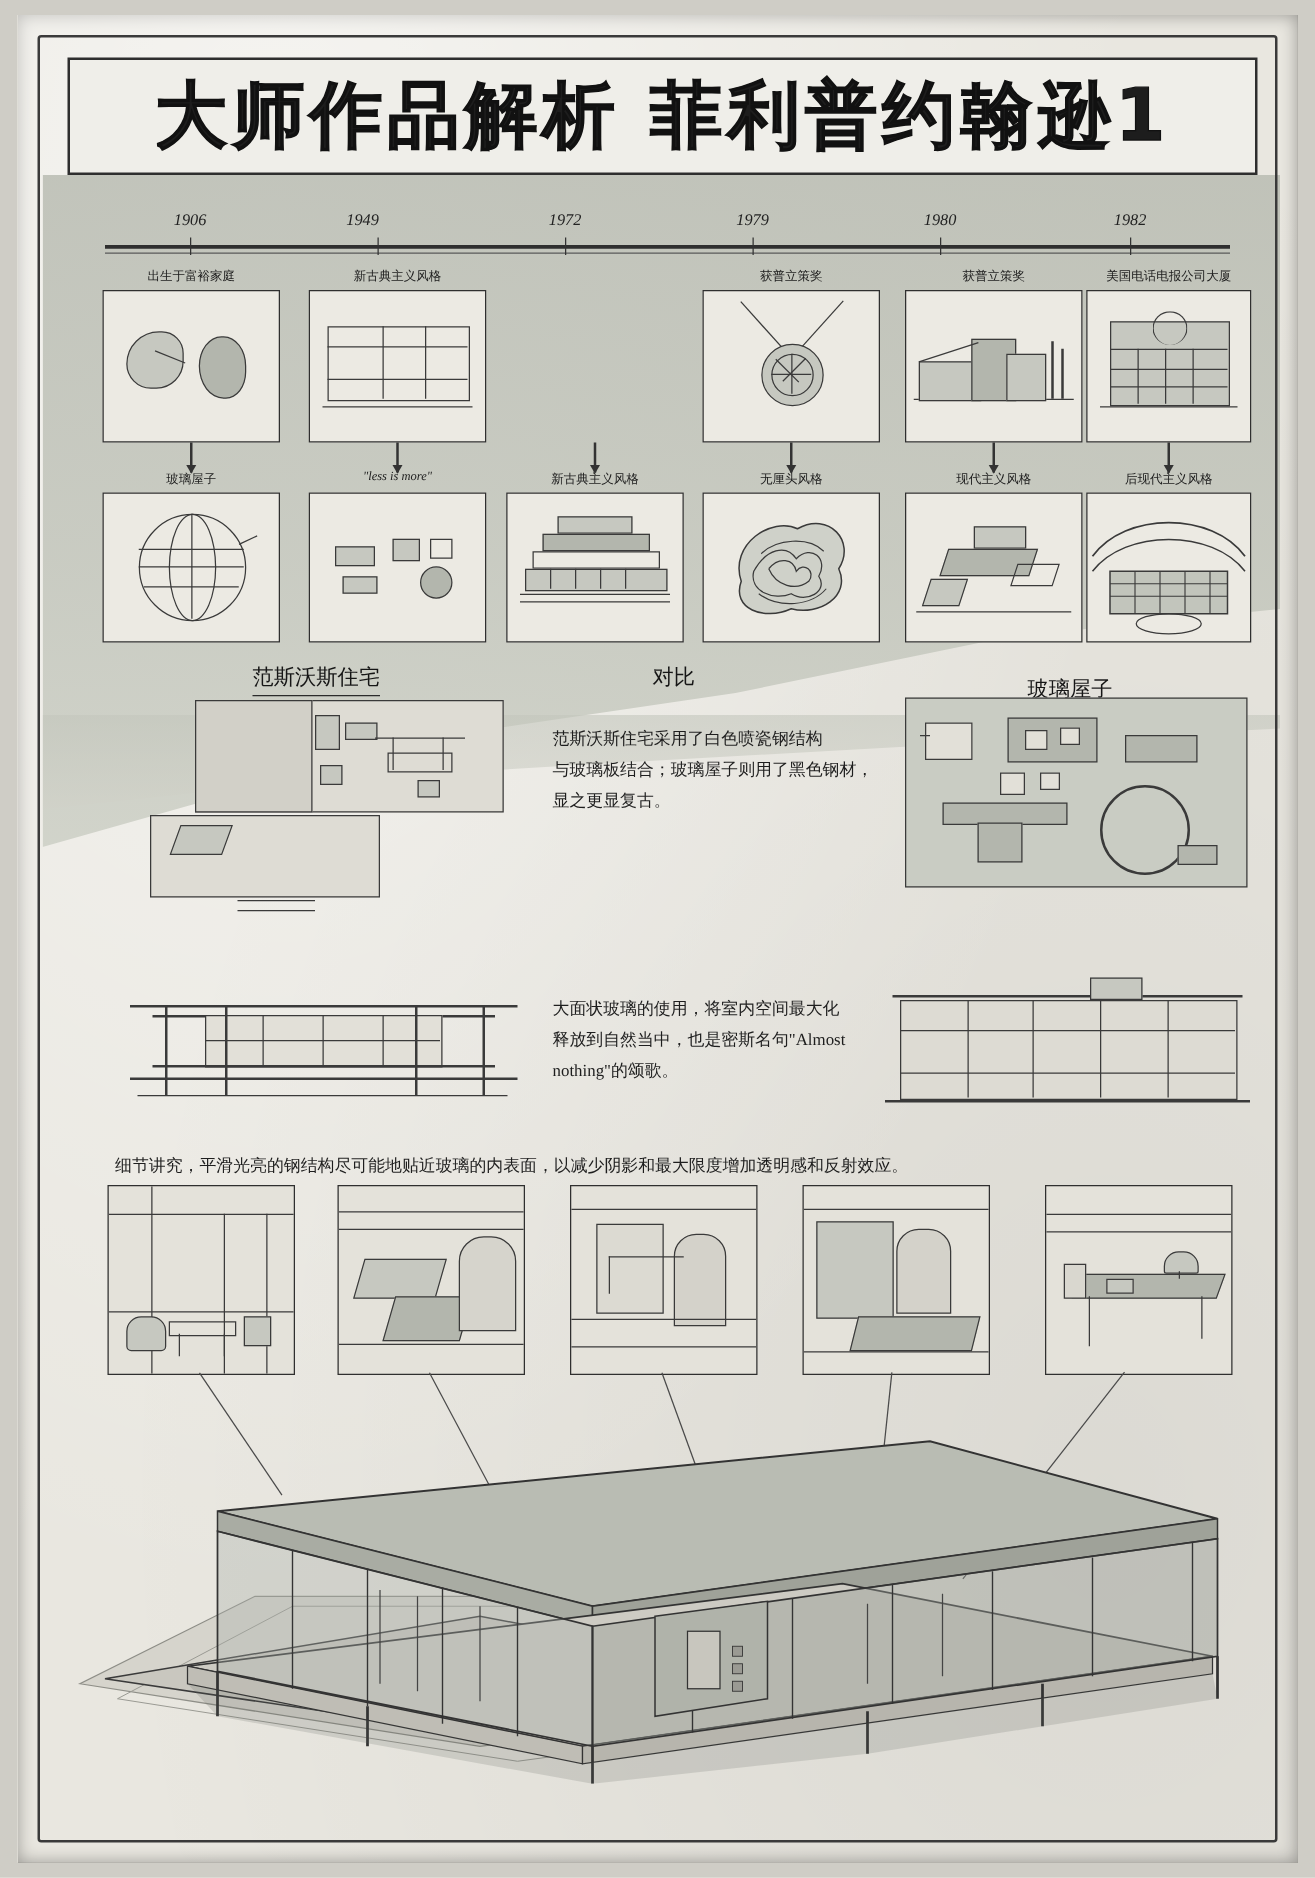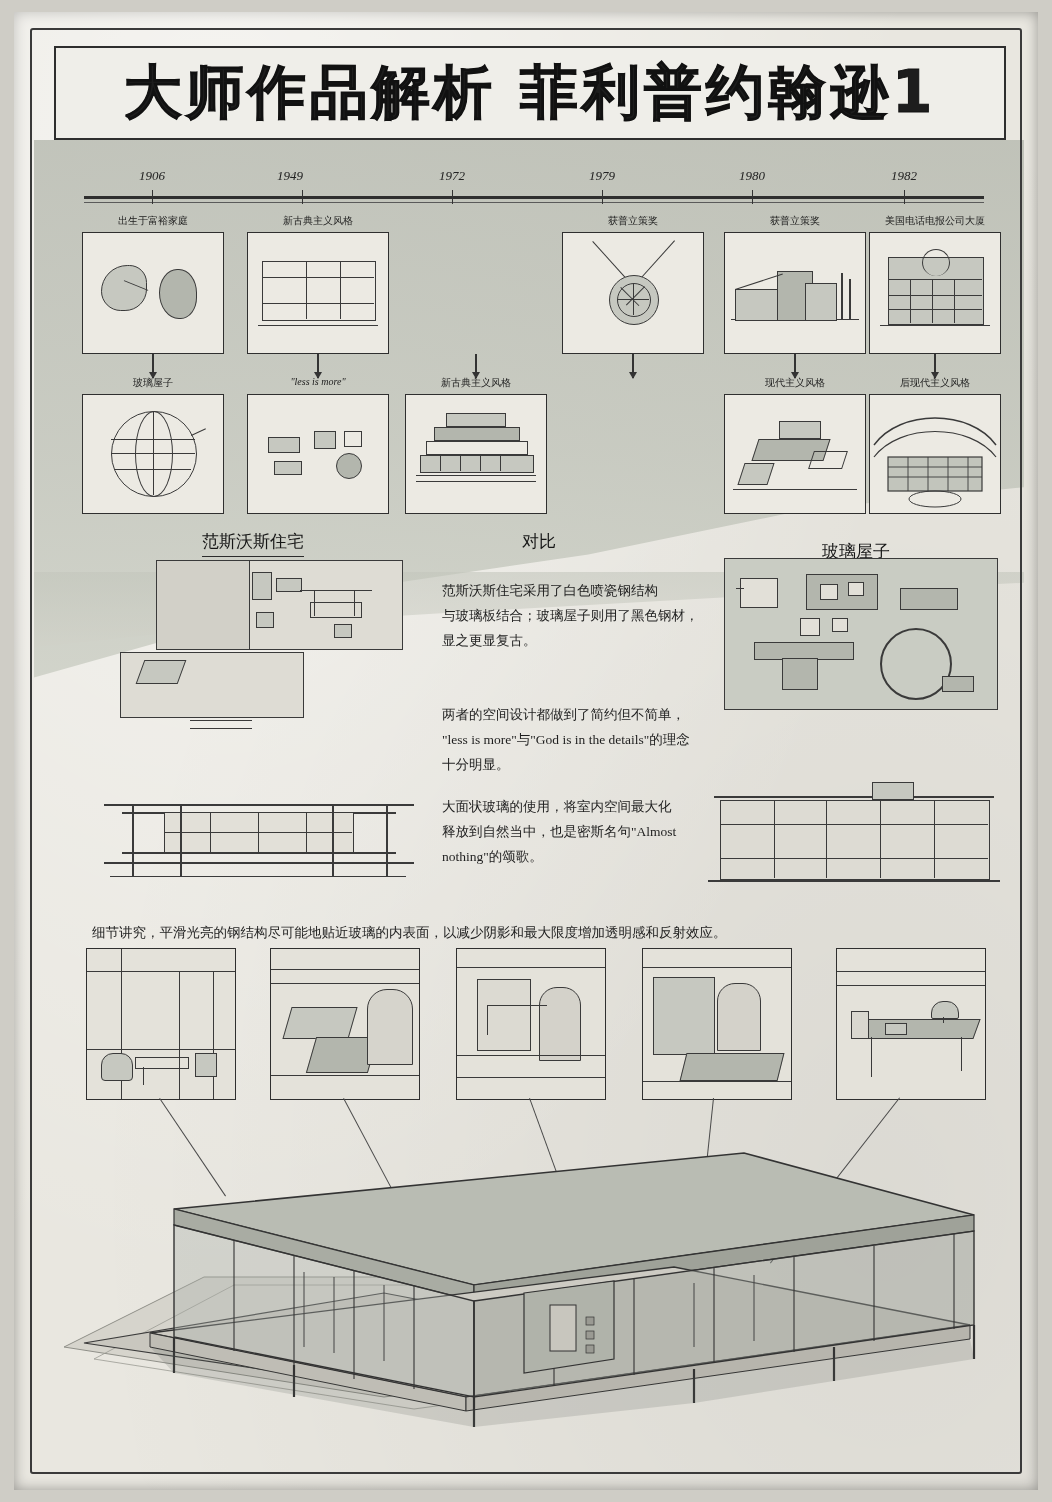--- a/index.html
+++ b/index.html
@@ -236,20 +236,32 @@
       <div class="bx fill" style="left:14px;top:60px;width:112px;height:16px"></div>
       <div class="ln" style="left:10px;top:80px;width:120px;height:1.4px"></div>
       <div class="ln" style="left:10px;top:86px;width:120px;height:1.4px"></div>
       <div class="ln" style="left:34px;top:60px;width:1px;height:16px"></div>
       <div class="ln" style="left:54px;top:60px;width:1px;height:16px"></div>
       <div class="ln" style="left:74px;top:60px;width:1px;height:16px"></div>
       <div class="ln" style="left:94px;top:60px;width:1px;height:16px"></div>
     </div>
   </div>
 
+  <div class="card" style="left:548px;top:382px;width:140px;height:118px">
+    <div class="cap">无厘头风格</div>
+    <div class="inner">
+      <svg width="140" height="118" viewBox="0 0 140 118">
+        <path d="M30 70 C20 40 55 18 75 28 C100 14 122 38 108 60 C118 82 92 98 70 92 C48 102 22 92 30 70 Z" fill="#cfd1c9" stroke="#3a3a3a" stroke-width="1.2"></path>
+        <path d="M40 62 C50 44 66 40 74 52 C86 40 100 52 92 66 C100 78 82 88 70 80 C56 86 36 78 40 62" fill="none" stroke="#3a3a3a" stroke-width="1"></path>
+        <path d="M52 60 C60 50 72 52 74 62 C80 54 90 62 84 70 C74 78 58 74 52 60" fill="none" stroke="#3a3a3a" stroke-width="1"></path>
+        <path d="M46 48 C58 36 84 34 96 46" fill="none" stroke="#3a3a3a" stroke-width=".9"></path>
+        <path d="M44 80 C60 92 86 90 98 76" fill="none" stroke="#3a3a3a" stroke-width=".9"></path>
+      </svg>
+    </div>
+  </div>
 
   <div class="card" style="left:710px;top:382px;width:140px;height:118px">
     <div class="cap">现代主义风格</div>
     <div class="inner">
       <div class="bx fill" style="left:54px;top:26px;width:40px;height:16px"></div>
       <div class="bx fill2" style="left:30px;top:44px;width:70px;height:20px;transform:skewX(-18deg)"></div>
       <div class="bx fill" style="left:16px;top:68px;width:28px;height:20px;transform:skewX(-18deg)"></div>
       <div class="bx" style="left:86px;top:56px;width:32px;height:16px;transform:skewX(-18deg)"></div>
       <div class="ln" style="left:8px;top:94px;width:124px;height:1.2px"></div>
     </div>
@@ -306,23 +318,20 @@
     <div class="bx" style="left:818px;top:606px;width:14px;height:12px;background:#e2e0d8"></div>
     <div class="bx fill2" style="left:740px;top:630px;width:98px;height:16px"></div>
     <div class="bx fill2" style="left:768px;top:646px;width:34px;height:30px"></div>
     <div class="circle" style="left:866px;top:616px;width:68px;height:68px;border-width:2.4px"></div>
     <div class="bx fill2" style="left:928px;top:664px;width:30px;height:14px"></div>
   </div>
 
   <div class="hw" style="left:428px;top:566px;width:270px">范斯沃斯住宅采用了白色喷瓷钢结构
 与玻璃板结合；玻璃屋子则用了黑色钢材，
 显之更显复古。</div>
-  <div class="hw" style="left:428px;top:690px;width:280px">两者的空间设计都做到了简约但不简单，
-"less is more"与"God is in the details"的理念
-十分明显。</div>
   <div class="hw" style="left:428px;top:782px;width:280px">大面状玻璃的使用，将室内空间最大化
 释放到自然当中，也是密斯名句"Almost
 nothing"的颂歌。</div>
 
   <div>
     <div class="ln" style="left:90px;top:792px;width:310px;height:1.6px"></div>
     <div class="ln" style="left:108px;top:800px;width:274px;height:1.6px"></div>
     <div class="bx" style="left:150px;top:800px;width:188px;height:40px;background:#e2e0d8"></div>
     <div class="ln" style="left:150px;top:820px;width:188px;height:1px"></div>
     <div class="ln" style="left:196px;top:800px;width:1.2px;height:40px"></div>

